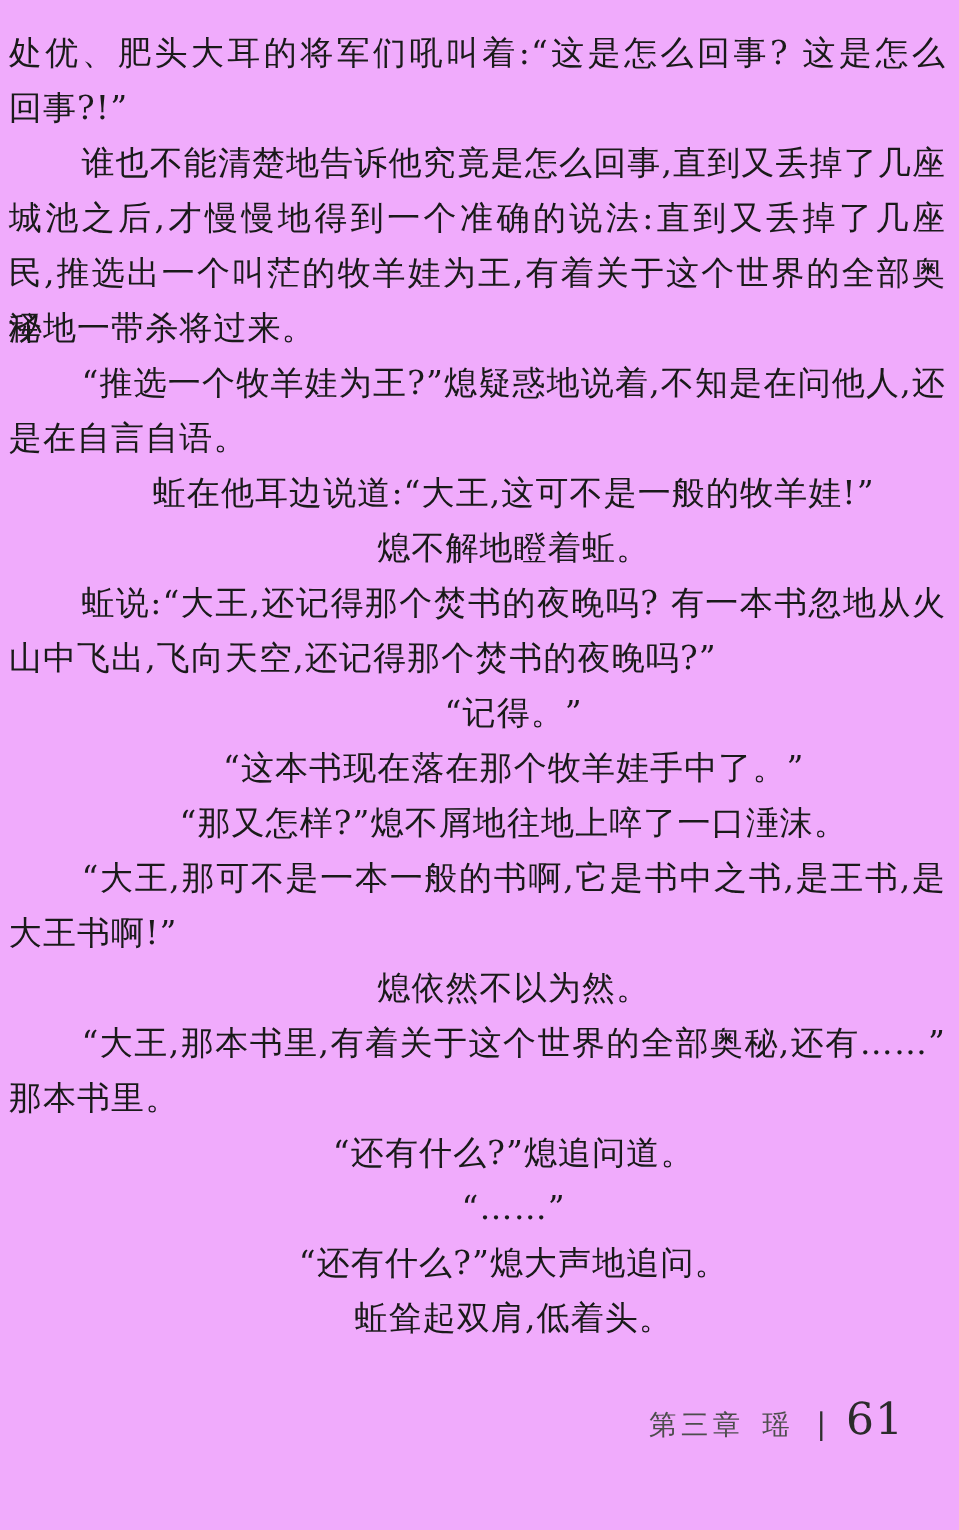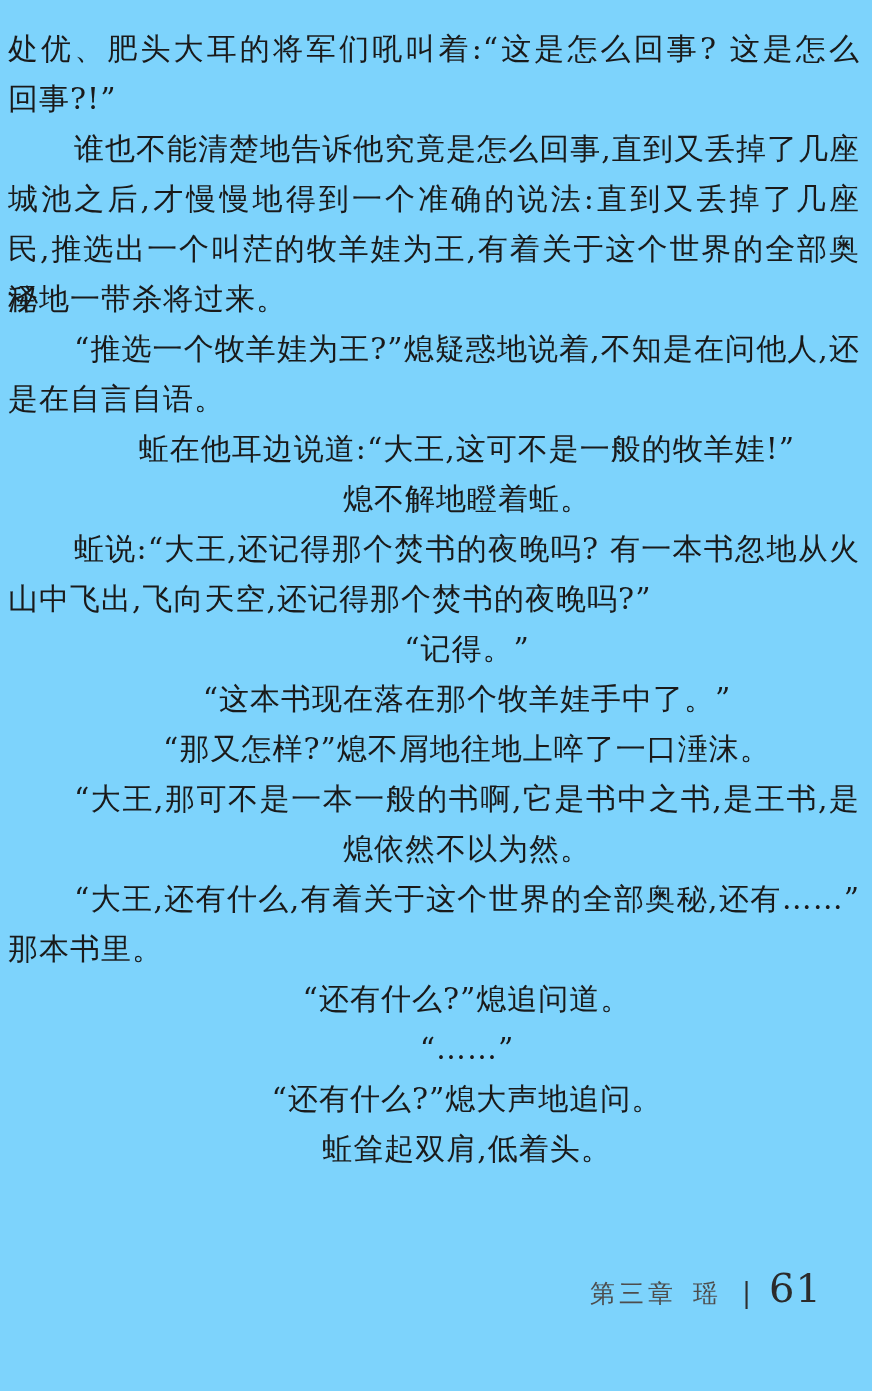--- a/index.html
+++ b/index.html
@@ -4,21 +4,21 @@
 <style>
   html, body {
     margin: 0;
     padding: 0;
     background: #ffffff;
   }
   .page {
     position: relative;
     width: 872px;
     height: 1391px;
-    background: #7dd3fc;
+    background: #f0abfc;
     box-sizing: border-box;
     padding: 24px 12px 0 8px;
     font-family: "DejaVu Serif", "Liberation Serif", serif;
     color: #1a1a1a;
     overflow: hidden;
   }
   .text-block {
     width: 852px;
   }
   .line {
@@ -38,21 +38,21 @@
     text-justify: inter-character;
   }
   .line.indent {
     padding-left: 66px;
     text-align: center;
   }
   .footer {
     display: flex;
     justify-content: flex-end;
     align-items: baseline;
-    margin-top: 91px;
+    margin-top: 44px;
     padding-right: 38px;
   }
   .chapter-label, .chapter-title {
     color: #4d4d4d;
     font-size: 25px;
     letter-spacing: 4px;
   }
   .chapter-title {
     margin-left: 16px;
   }
@@ -83,22 +83,23 @@
       <div class="line indent fill">“推选一个牧羊娃为王?”熄疑惑地说着,不知是在问他人,还</div>
       <div class="line">是在自言自语。</div>
       <div class="line indent">蚯在他耳边说道:“大王,这可不是一般的牧羊娃!”</div>
       <div class="line indent">熄不解地瞪着蚯。</div>
       <div class="line indent fill">蚯说:“大王,还记得那个焚书的夜晚吗? 有一本书忽地从火</div>
       <div class="line">山中飞出,飞向天空,还记得那个焚书的夜晚吗?”</div>
       <div class="line indent">“记得。”</div>
       <div class="line indent">“这本书现在落在那个牧羊娃手中了。”</div>
       <div class="line indent">“那又怎样?”熄不屑地往地上啐了一口涶沫。</div>
       <div class="line indent fill">“大王,那可不是一本一般的书啊,它是书中之书,是王书,是</div>
+      <div class="line">大王书啊!”</div>
       <div class="line indent">熄依然不以为然。</div>
-      <div class="line indent fill">“大王,还有什么,有着关于这个世界的全部奥秘,还有……”</div>
+      <div class="line indent fill">“大王,那本书里,有着关于这个世界的全部奥秘,还有……”</div>
       <div class="line">那本书里。</div>
       <div class="line indent">“还有什么?”熄追问道。</div>
       <div class="line indent">“……”</div>
       <div class="line indent">“还有什么?”熄大声地追问。</div>
       <div class="line indent">蚯耸起双肩,低着头。</div>
     </div>
 
   <div class="footer">
     <span class="chapter-label">第三章</span>
     <span class="chapter-title">瑶</span>

